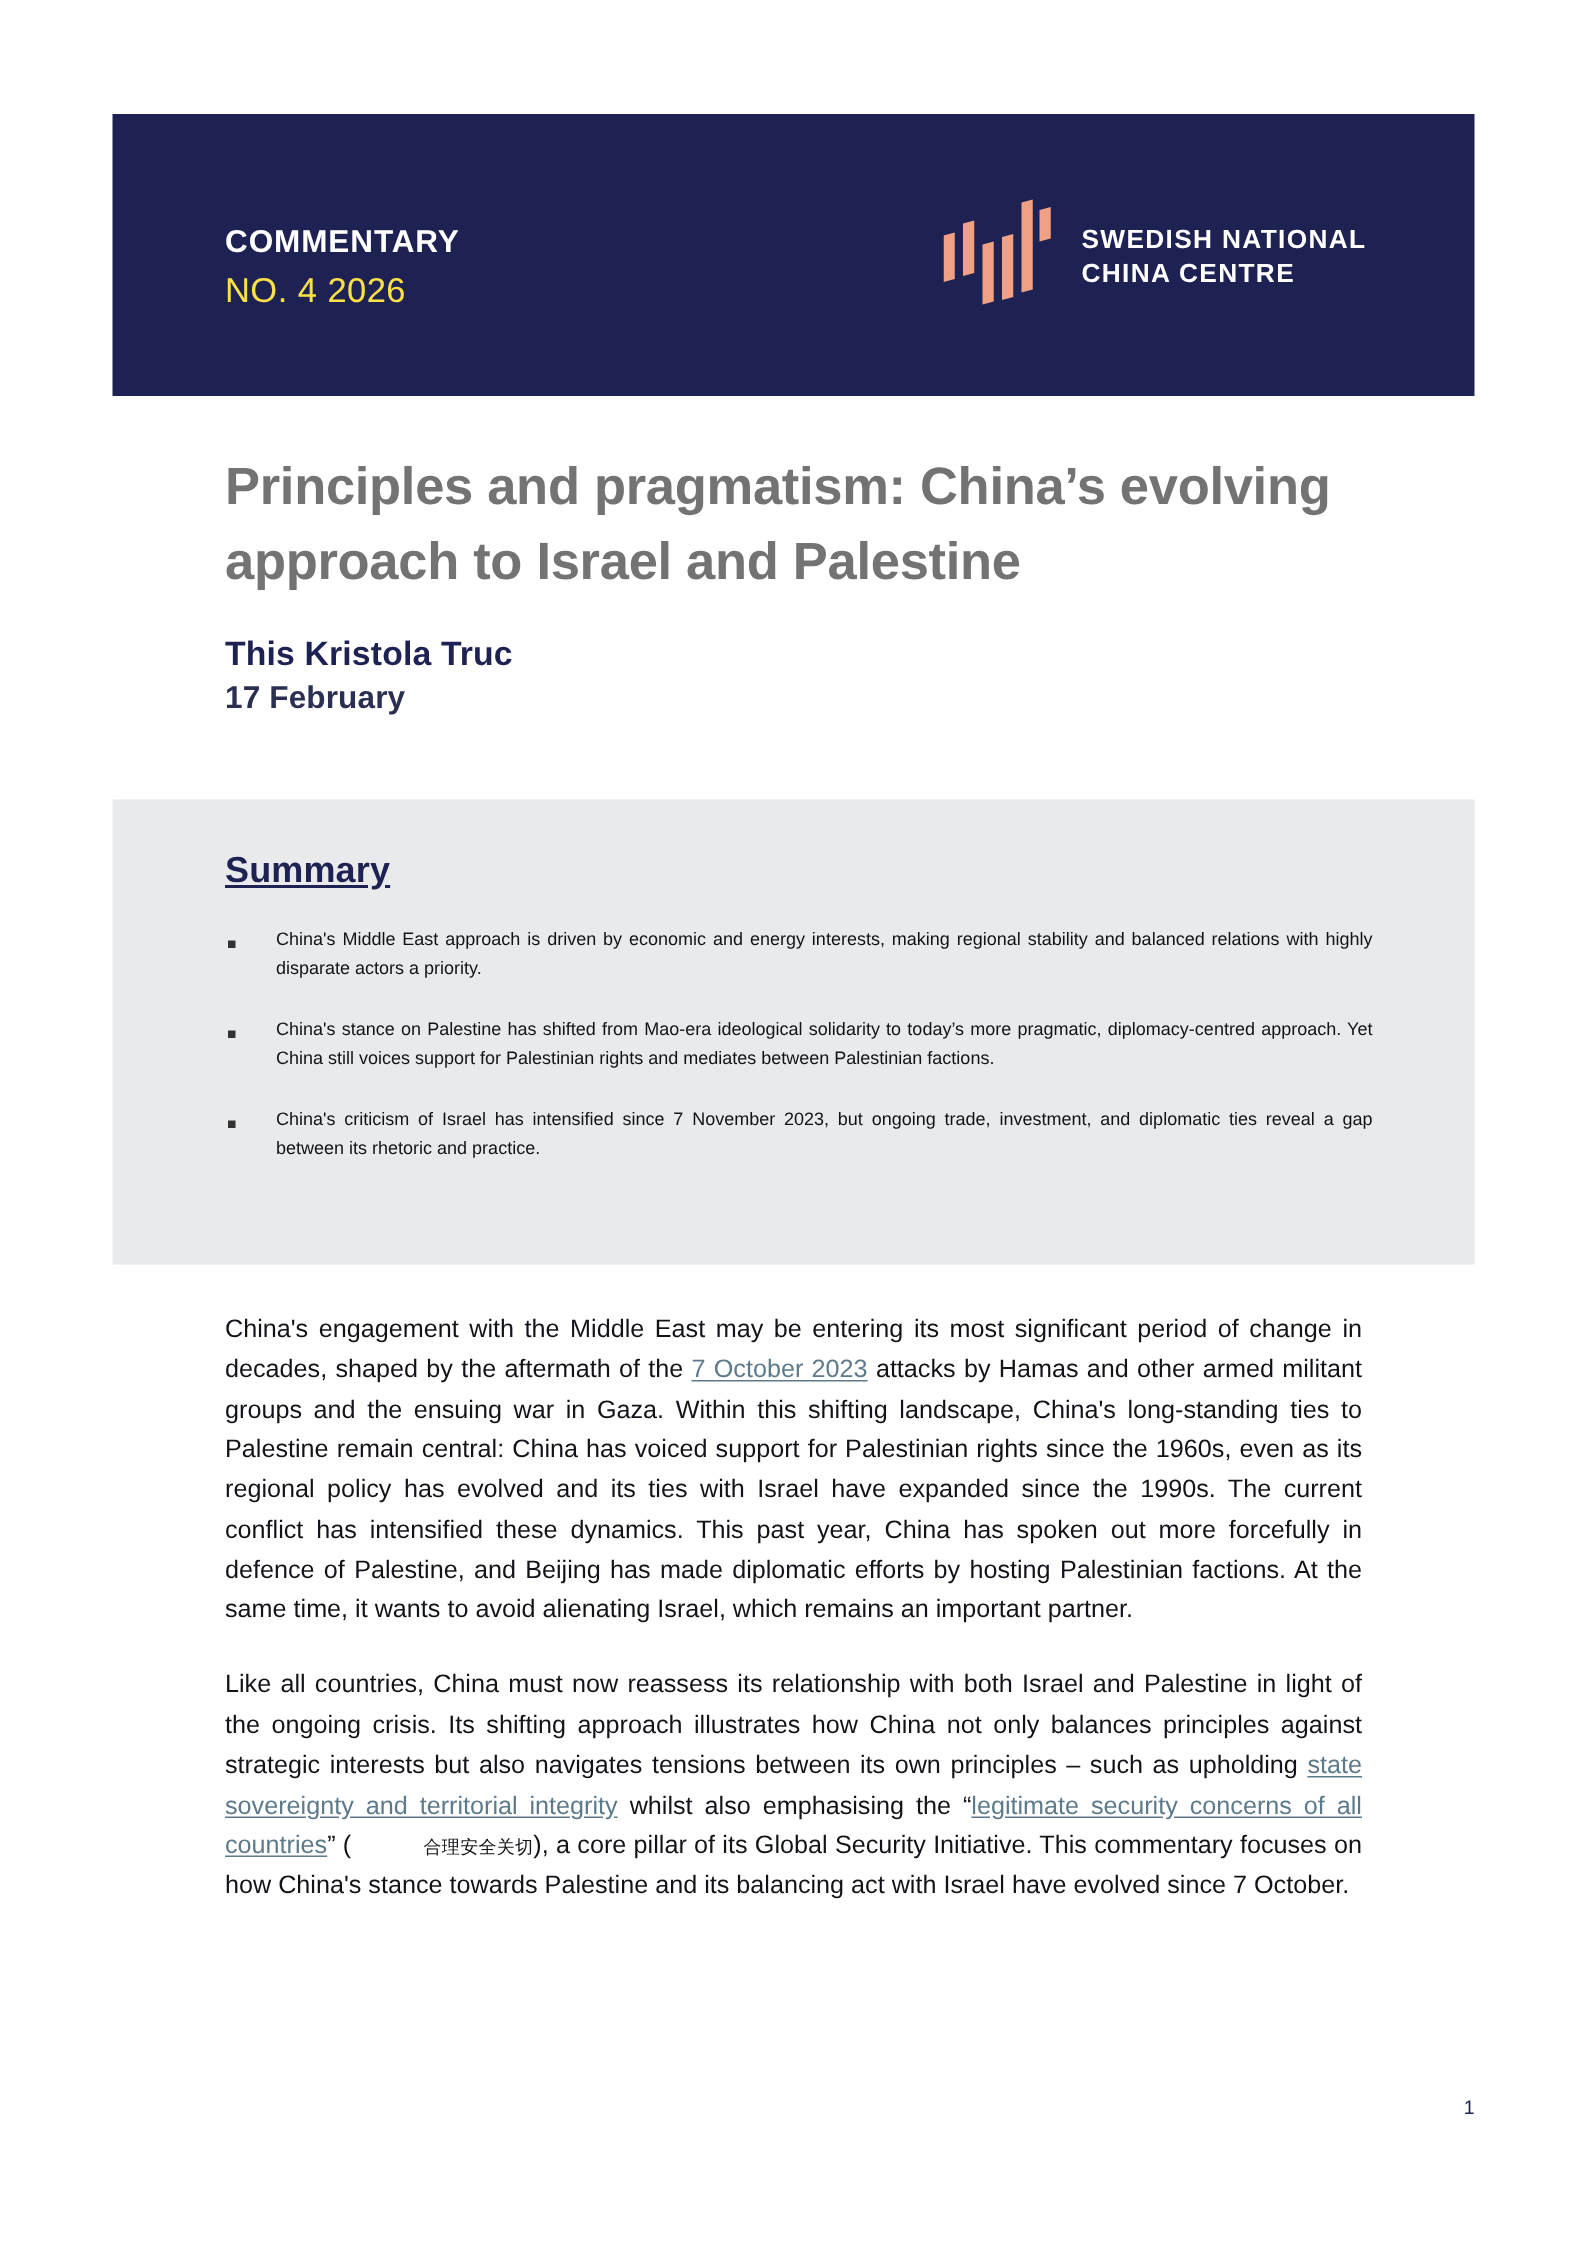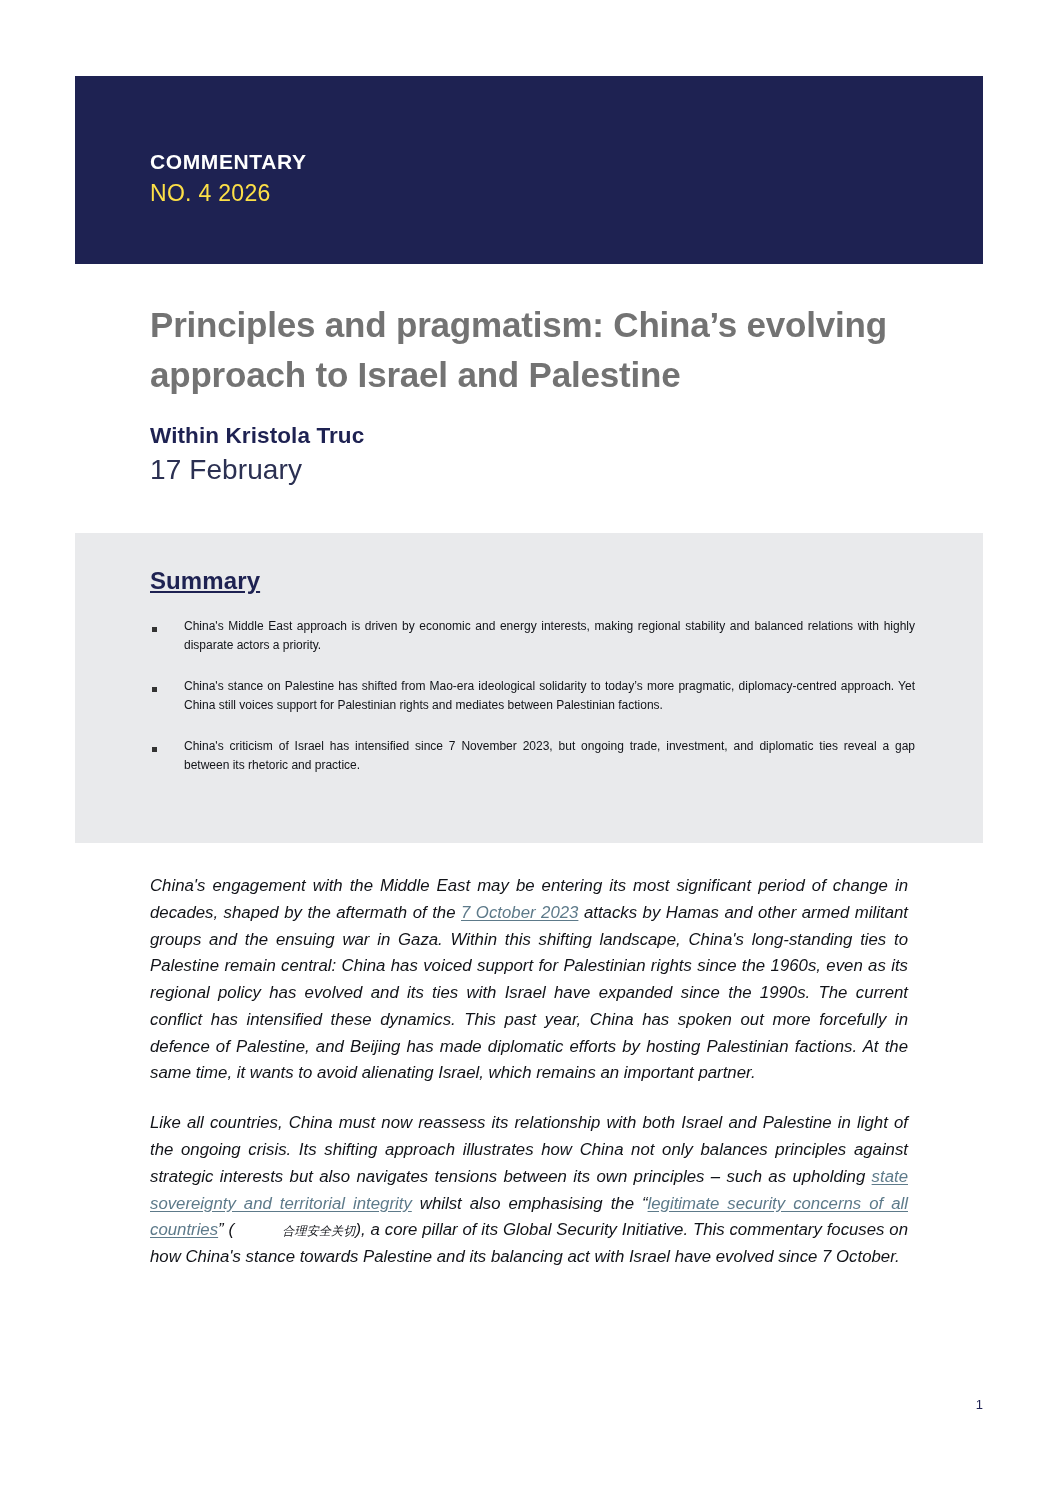--- a/index.html
+++ b/index.html
@@ -96,22 +96,22 @@
   }
   .author {
     margin: 24px 0 0 0;
     font-size: 22.5px;
     font-weight: bold;
     color: #1e2252;
     letter-spacing: 0.1px;
   }
   .pubdate {
     margin: 5px 0 0 0;
-    font-size: 28px;
-    font-weight: normal;
+    font-size: 21px;
+    font-weight: bold;
     color: #2b3052;
     letter-spacing: 0.1px;
   }
 
   
   .summary {
     position: absolute;
     left: 75px;
     top: 533px;
     width: 908px;
@@ -159,21 +159,20 @@
     top: 873px;
     width: 758px;
   }
   .body p {
     margin: 0 0 23px 0;
     font-size: 16.8px;
     line-height: 1.595;
     color: #111318;
     text-align: justify;
     text-justify: inter-word;
-    font-style: italic;
   }
   .body p:last-child { margin-bottom: 0; }
   a.ref {
     color: #5d7a8a;
     text-decoration: underline;
     text-underline-offset: 2px;
   }
   .zh {
     font-family: "DejaVu Sans", sans-serif;
     font-size: 12px;
@@ -195,26 +194,42 @@
 
 <div class="page">
 
   <div class="banner">
 
     <div class="banner-left">
       <div class="kicker">COMMENTARY</div>
       <div class="issue">NO. 4 2026</div>
     </div>
 
+    <div class="logo">
+      <svg class="logo-mark" viewBox="0 0 74 84" aria-hidden="true">
+        <g fill="#f0a183">
+          <polygon points="0,28 7.5,26 7.5,57 0,59"></polygon>
+          <polygon points="13,20 20.5,18 20.5,53 13,55"></polygon>
+          <polygon points="26,34 33.5,32 33.5,72 26,74"></polygon>
+          <polygon points="39,29 46.5,27 46.5,69 39,71"></polygon>
+          <polygon points="52,6 59.5,4 59.5,64 52,66"></polygon>
+          <polygon points="64,11 71.5,9 71.5,30 64,32"></polygon>
+        </g>
+      </svg>
+      <div class="logo-text">
+        <span class="l1">SWEDISH NATIONAL</span>
+        <span class="l2">CHINA CENTRE</span>
+      </div>
+    </div>
 
   </div>
 
   <div class="titleblock">
     <h1 class="doc-title">Principles and pragmatism: China’s evolving approach to Israel and Palestine</h1>
-    <div class="author">Within Kristola Truc</div>
+    <div class="author">This Kristola Truc</div>
     <div class="pubdate">17 February</div>
   </div>
 
   <div class="summary">
     <h2>Summary</h2>
     <ul class="bullets">
       <li>
         <span class="sq"></span>
         <span>China's Middle East approach is driven by economic and energy interests, making regional stability and balanced relations with highly disparate actors a priority.</span>
       </li>

